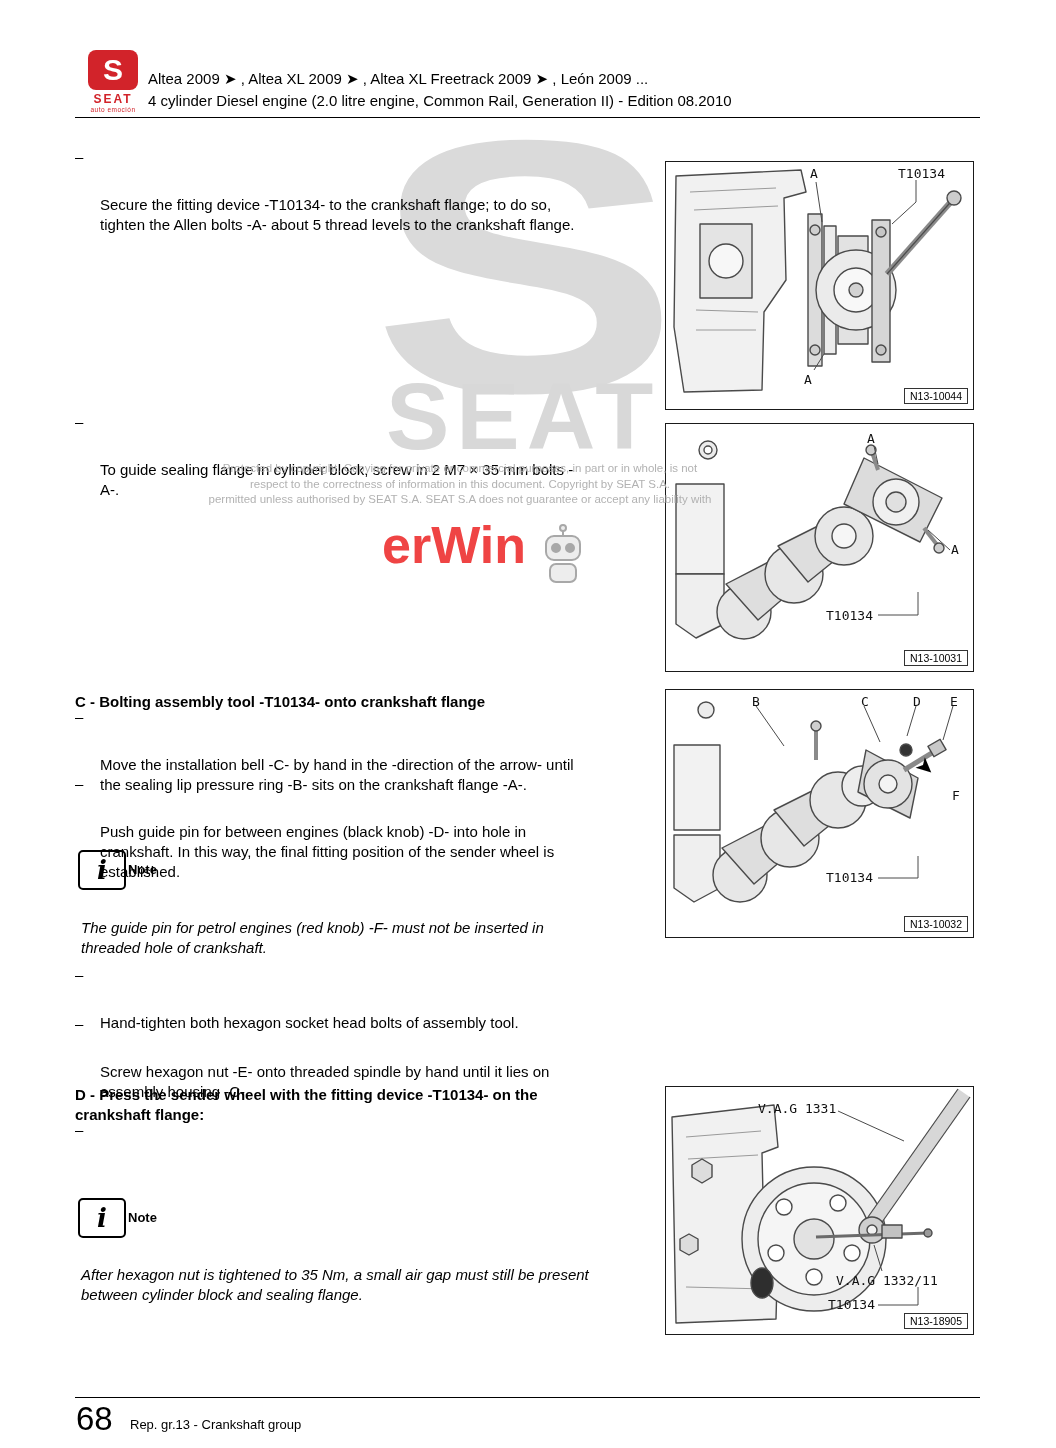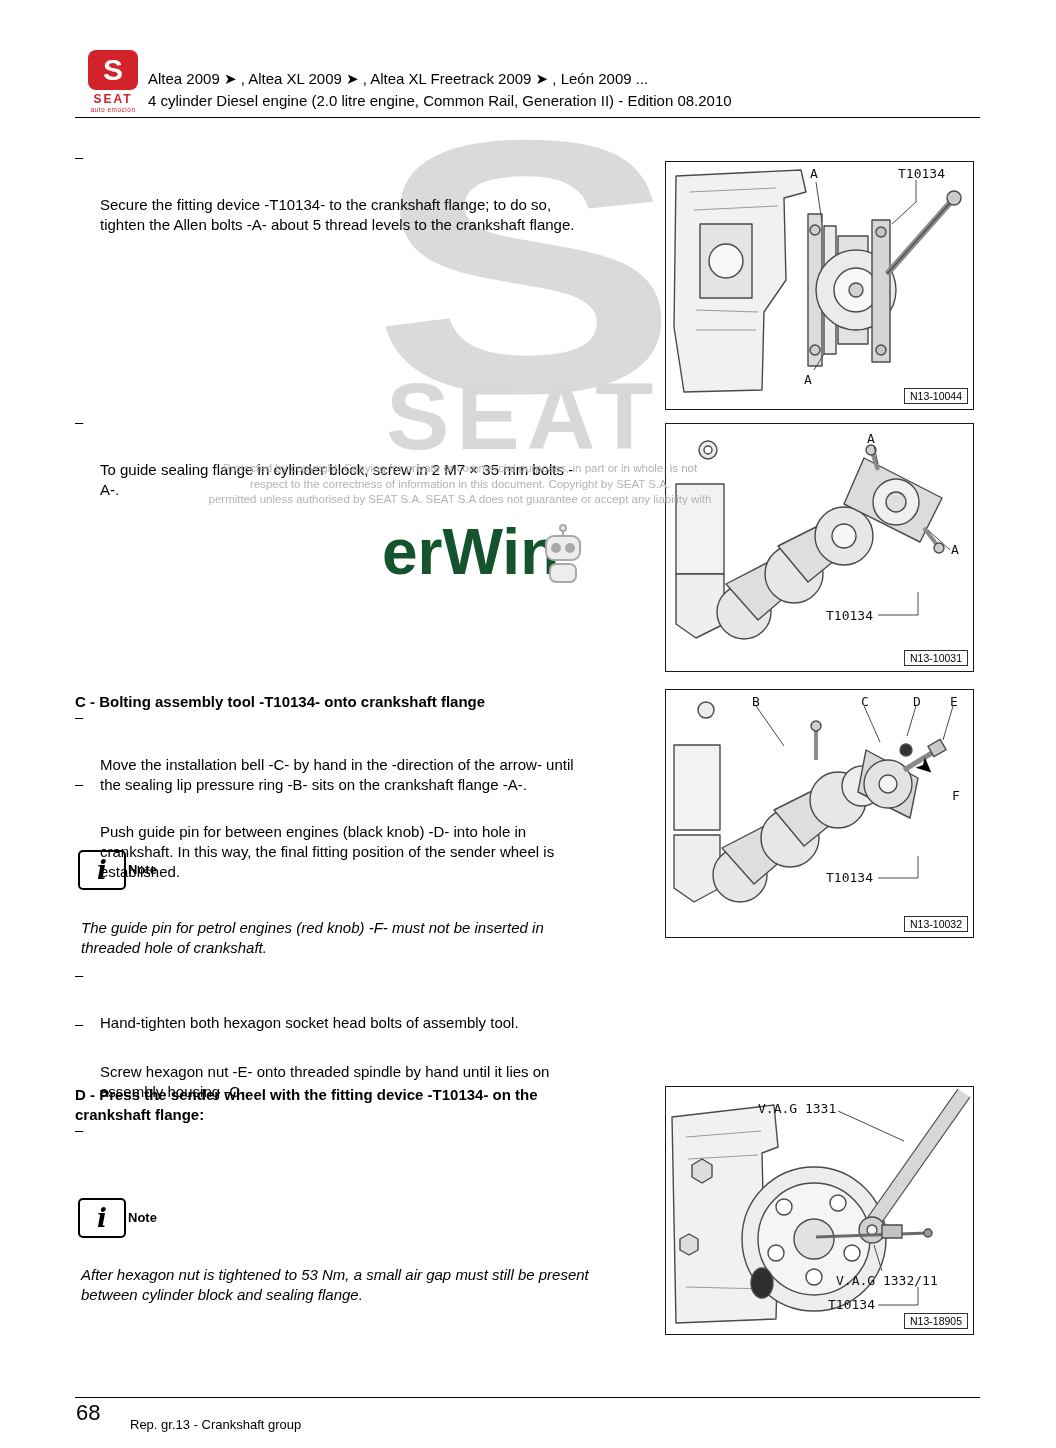--- a/index.html
+++ b/index.html
@@ -4,21 +4,21 @@
 <style>
   html,body{margin:0;padding:0;background:#ffffff;}
   .page{position:relative;width:1056px;height:1448px;background:#fff;overflow:hidden;
         font-family:"Liberation Sans",sans-serif;color:#000;}
 
   
   .wm{position:absolute;user-select:none;pointer-events:none;}
   .wm-s{left:372px;top:86px;z-index:0;font-size:360px;line-height:1;font-weight:bold;
         color:#dadada;transform:scaleX(1.28);transform-origin:left top;}
   .wm-seat{left:386px;top:362px;z-index:0;font-size:95px;font-weight:bold;letter-spacing:7px;color:#d8d8d8;}
-  .wm-erwin{left:382px;top:515px;z-index:1;font-size:64px;font-weight:bold;color:#14532d;}
+  .wm-erwin{left:382px;top:515px;z-index:1;font-size:52px;font-weight:bold;color:#ef4444;}
   .wm-robot{left:540px;top:522px;z-index:1;}
   .wm-copy{left:150px;top:461px;width:620px;z-index:3;text-align:center;
            font-size:11.5px;line-height:15.5px;color:#b2b2b2;}
 
   
   .hdr-logo{position:absolute;left:84px;top:50px;width:58px;text-align:center;z-index:2;}
   .logo-badge{width:50px;height:40px;margin:0 auto;background:#d2232a;border-radius:8px;
               display:flex;align-items:center;justify-content:center;
               color:#fff;font-weight:bold;font-size:30px;line-height:1;}
   .logo-name{color:#d2232a;font-weight:bold;font-size:12px;letter-spacing:2px;margin-top:2px;}
@@ -43,21 +43,21 @@
        background:#fff;z-index:2;}
   .fig svg{display:block;}
   .fig-label{position:absolute;font-family:"DejaVu Sans Mono",monospace;font-size:13px;color:#111;
              white-space:nowrap;}
   .fig-tag{position:absolute;right:5px;bottom:5px;border:1px solid #333;background:#fff;
            font-size:10.5px;padding:1px 5px;font-family:"Liberation Sans",sans-serif;}
   .fig-arrow{position:absolute;font-size:22px;line-height:1;color:#000;transform:rotate(42deg);}
 
   
   .ftr-rule{position:absolute;left:75px;top:1397px;width:905px;height:1px;background:#000;z-index:2;}
-  .page-num{position:absolute;left:76px;top:1400px;font-size:22px;z-index:2;}
+  .page-num{position:absolute;left:76px;top:1400px;font-size:33px;z-index:2;}
   .ftr-text{position:absolute;left:130px;top:1417px;font-size:13px;z-index:2;}
 </style>
 </head>
 <body>
 
 <div class="page">
 
   <div class="wm wm-s">S</div>
   <div class="wm wm-seat">SEAT</div>
   <div class="wm wm-erwin">erWin</div>
@@ -262,19 +262,19 @@
     <span class="fig-label" style="left:92px;top:14px">V.A.G 1331</span>
     <span class="fig-label" style="left:170px;top:186px">V.A.G 1332/11</span>
     <span class="fig-label" style="left:162px;top:210px">T10134</span>
     <span class="fig-tag">N13-18905</span>
   </figure>
 
   <div class="note-icon" style="top:1198px">
     <span>i</span>
   </div>
   <div class="note-word" style="top:1210px">Note</div>
-  <p class="it" style="top:1250px">After hexagon nut is tightened to 53 Nm, a small air gap must still be present between cylinder block and sealing flange.</p>
+  <p class="it" style="top:1250px">After hexagon nut is tightened to 35 Nm, a small air gap must still be present between cylinder block and sealing flange.</p>
 
   <div class="ftr-rule"></div>
   <span class="page-num">68</span>
   <span class="ftr-text">Rep. gr.13 - Crankshaft group</span>
 
 </div>
 
 </body></html>

